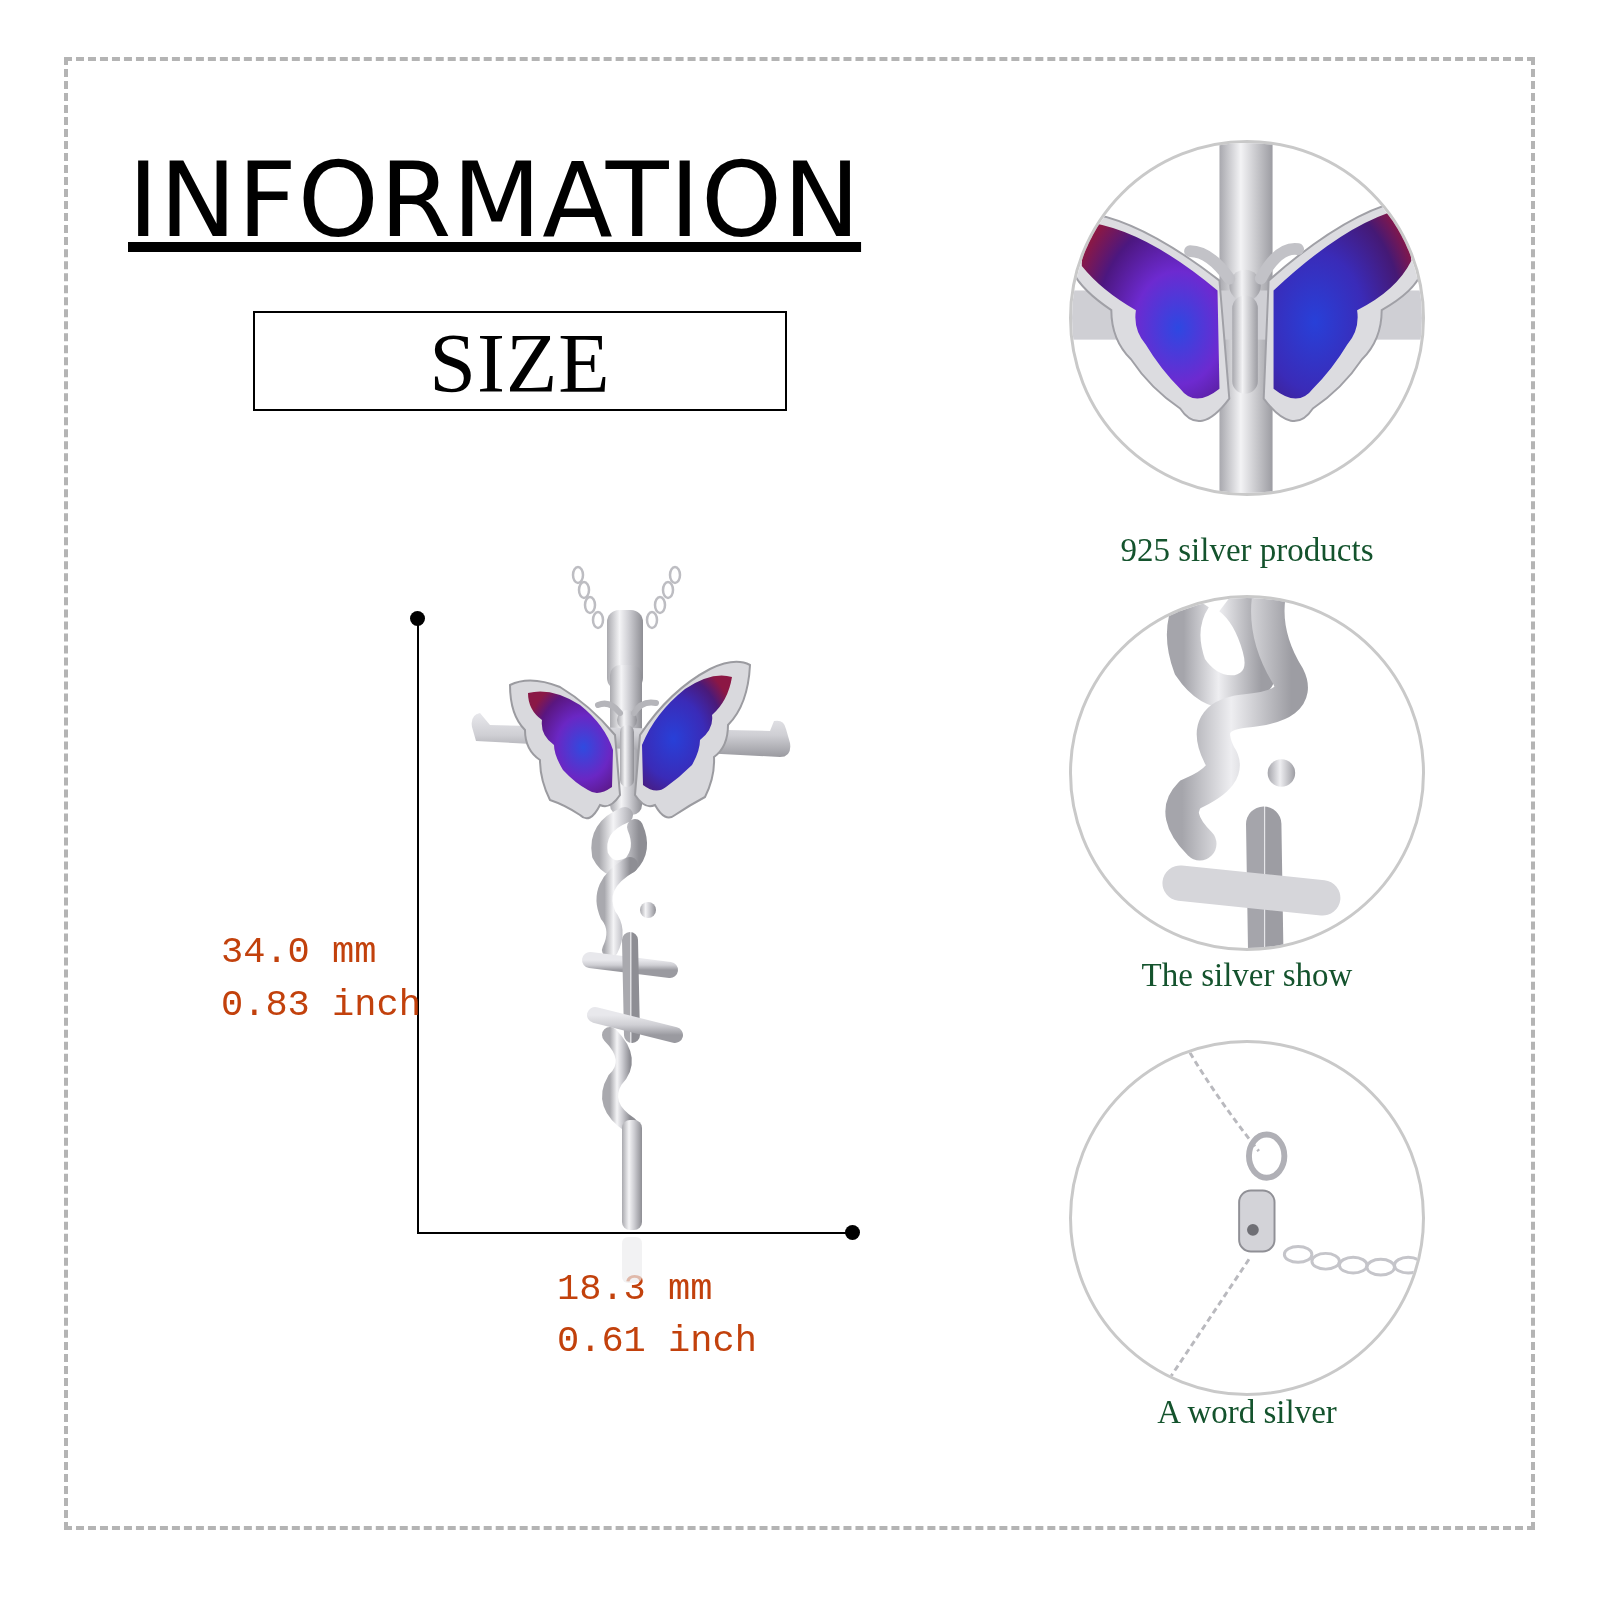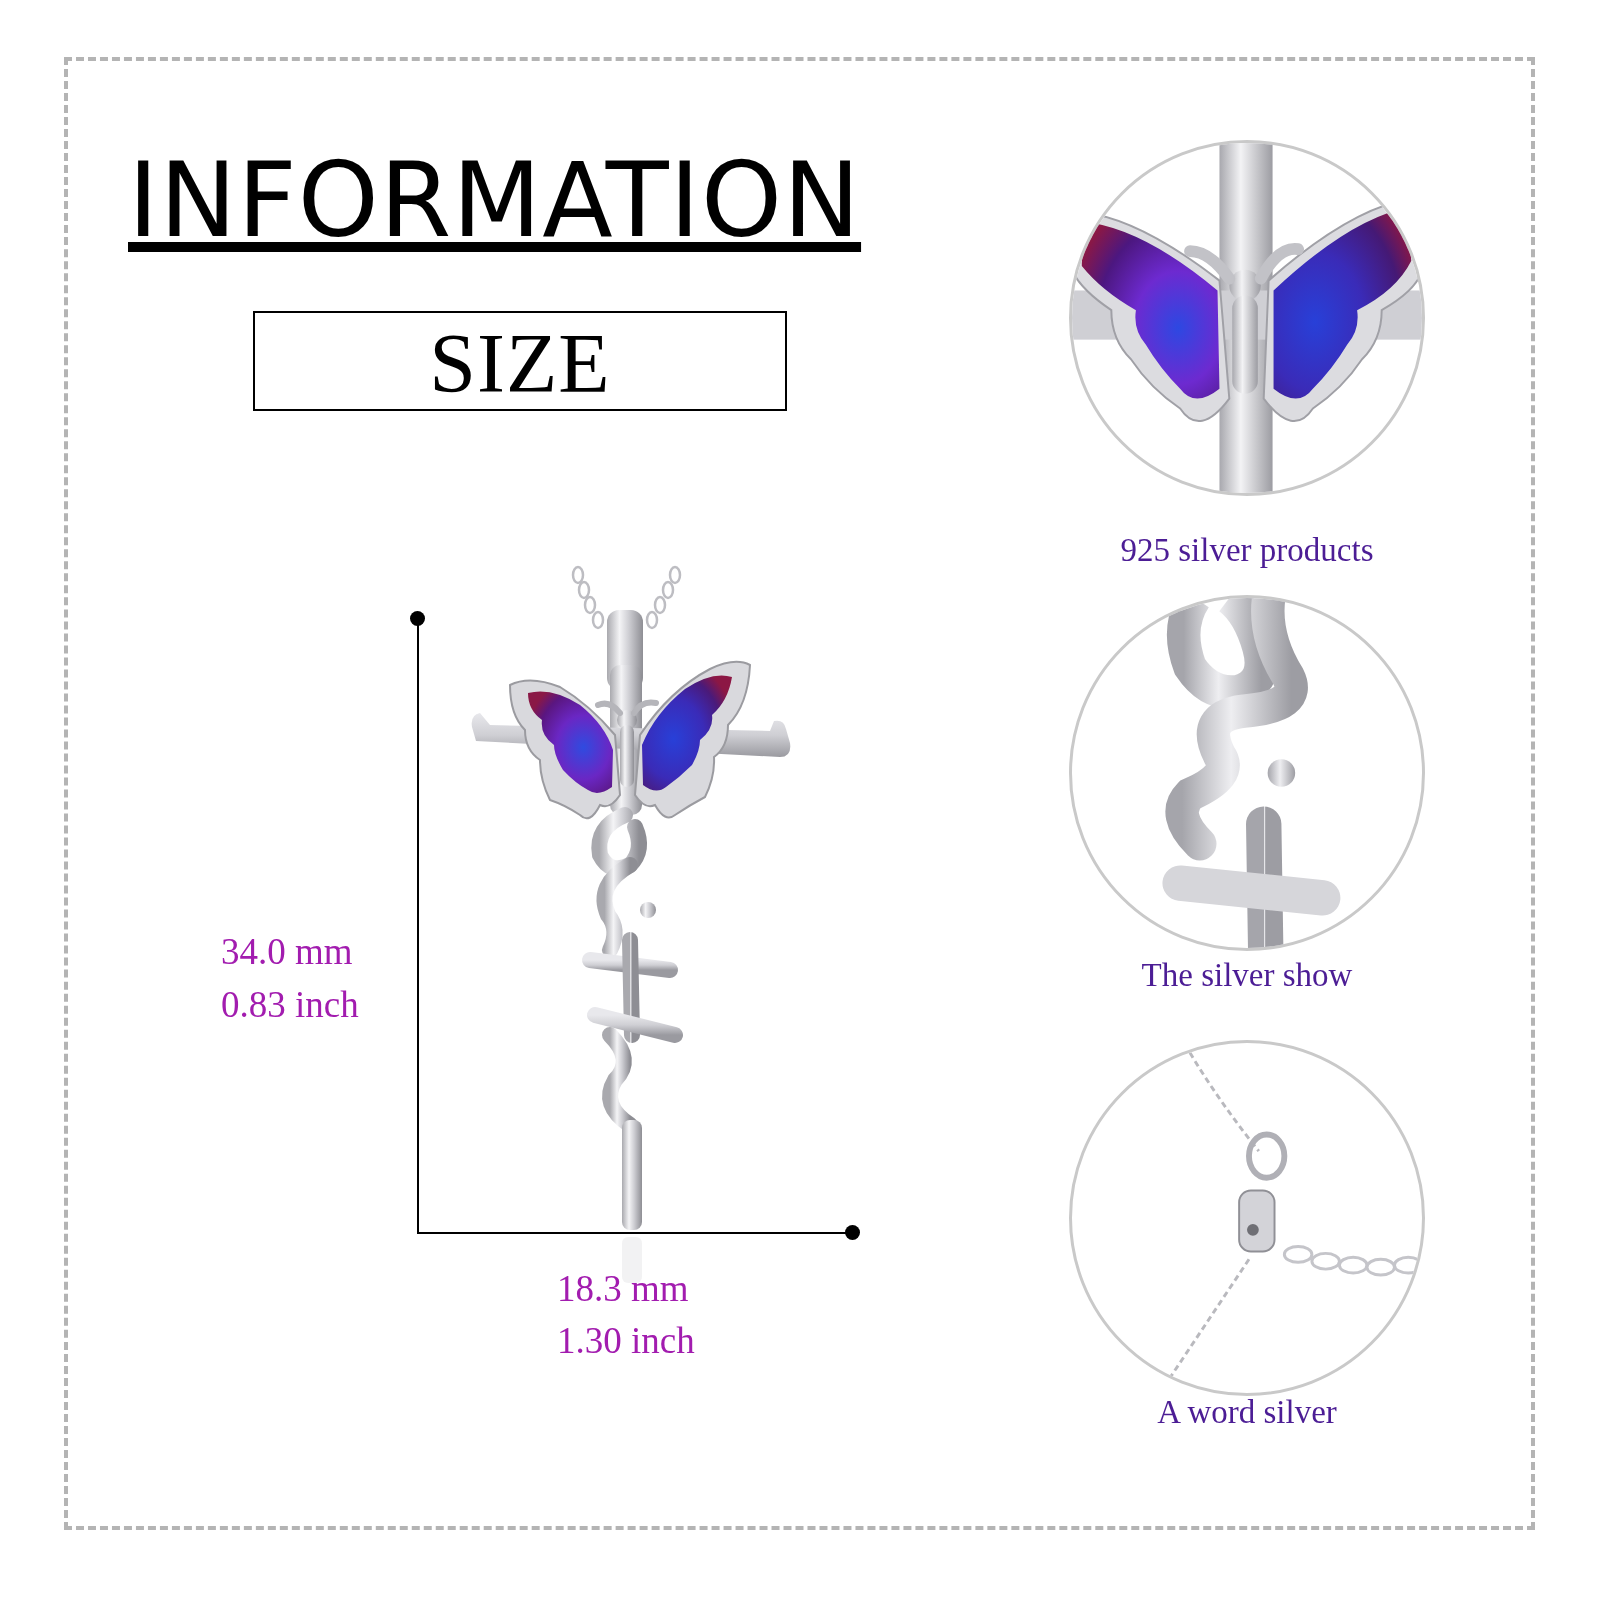--- a/index.html
+++ b/index.html
@@ -4,51 +4,51 @@
 <style>
   html, body { margin:0; padding:0; background:#ffffff; }
   body { width:1600px; height:1600px; position:relative; overflow:hidden; font-family:"Liberation Serif", serif; }
   .frame { position:absolute; left:64px; top:57px; width:1471px; height:1473px; box-sizing:border-box;
            border:4px dashed #b4b4b4; }
   .title { position:absolute; left:128px; top:140px; width:780px; font-family:"DejaVu Sans", sans-serif;
            font-size:103px; line-height:120px; color:#000; letter-spacing:1px; white-space:nowrap;text-decoration:underline; }
   .size-box { position:absolute; left:253px; top:311px; width:534px; height:100px; box-sizing:border-box;
               border:2px solid #000; display:flex; align-items:center; justify-content:center; }
   .size-box span { font-family:"Liberation Serif", serif; font-size:84px; line-height:90px; color:#000; padding-top:6px; letter-spacing:1px; }
-  .dim-text { position:absolute; font-family:Liberation Serif, serif; font-size:37px; line-height:54px; color:#a21caf; white-space:nowrap; }
+  .dim-text { position:absolute; font-family:Liberation Mono, monospace; font-size:37px; line-height:54px; color:#c2410c; white-space:nowrap; }
   .v-line { position:absolute; left:417px; top:618px; width:2px; height:616px; background:#000; }
   .h-line { position:absolute; left:417px; top:1232px; width:436px; height:2px; background:#000; }
   .dot { position:absolute; width:15px; height:15px; border-radius:50%; background:#000; }
   .pendant { position:absolute; left:470px; top:565px; width:350px; height:720px; }
   .circle { position:absolute; left:1069px; width:356px; height:356px; border-radius:50%; box-sizing:border-box;
             border:3px solid #c9c9c9; overflow:hidden; background:#fff; }
   .circle svg { position:absolute; left:0; top:0; width:100%; height:100%; }
   .caption { position:absolute; left:1047px; width:400px; text-align:center; font-family:"Liberation Serif", serif;
-             font-size:33px; line-height:40px; color:#4c1d95; white-space:nowrap; }
+             font-size:33px; line-height:40px; color:#14532d; white-space:nowrap; }
 </style>
 </head>
 <body>
 
 <div class="frame"></div>
 
 <div class="title">INFORMATION</div>
 
 <div class="size-box">
   <span>SIZE</span>
 </div>
 
 <div class="dot" style="left:410px; top:611px;"></div>
 <div class="v-line"></div>
 <div class="h-line"></div>
 <div class="dot" style="left:845px; top:1225px;"></div>
 
 <div class="dim-text" style="left:221px; top:925px;">34.0 mm</div>
 <div class="dim-text" style="left:221px; top:978px;">0.83 inch</div>
 <div class="dim-text" style="left:557px; top:1262px;">18.3 mm</div>
-<div class="dim-text" style="left:557px; top:1314px;">1.30 inch</div>
+<div class="dim-text" style="left:557px; top:1314px;">0.61 inch</div>
 
 <div class="pendant">
   <svg viewBox="0 0 350 720" width="350" height="720">
     <defs>
       <linearGradient id="silv" x1="0" x2="1" y1="0" y2="0">
         <stop offset="0" stop-color="#a9a9ae"></stop>
           <stop offset="0.35" stop-color="#f4f4f6"></stop>
         <stop offset="0.6" stop-color="#cfcfd4"></stop>
           <stop offset="1" stop-color="#8e8e94"></stop>
       </linearGradient>

